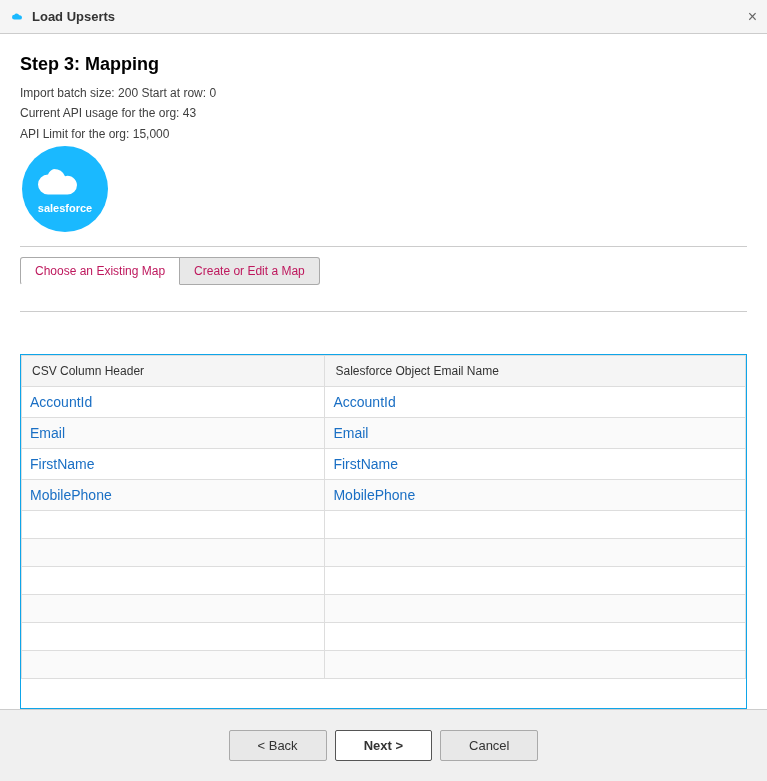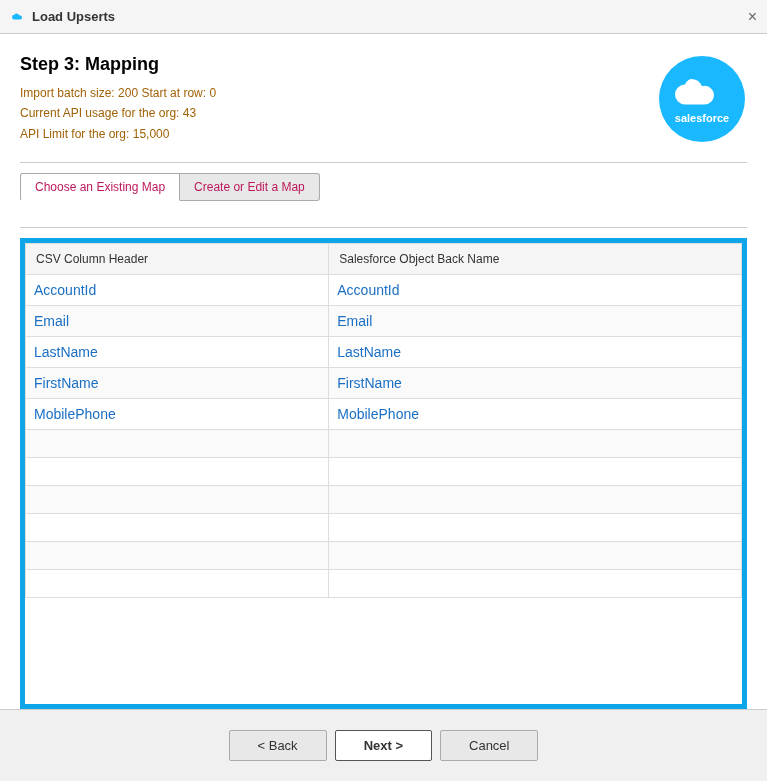--- a/index.html
+++ b/index.html
@@ -47,33 +47,34 @@
     .main-content {
       flex: 1;
       background: #fff;
       display: flex;
       flex-direction: column;
       padding: 20px 20px 0 20px;
       overflow: hidden;
     }
     .header-row {
       display: flex;
-      justify-content: space-between;
+      justify-content: center;
       align-items: flex-start;
-      margin-bottom: 8px;
+      margin-bottom: 2px;
+      flex-direction: column;
     }
     .step-title {
       font-size: 18px;
       font-weight: bold;
       color: #000;
       margin-bottom: 8px;
     }
     .info-line {
       font-size: 12px;
-      color: #a16207;
+      color: #404040;
       line-height: 1.7;
     }
     .salesforce-logo {
       width: 90px;
       height: 90px;
       flex-shrink: 0;
     }
     .separator {
       border: none;
       border-top: 1px solid #ccc;
@@ -99,21 +100,22 @@
       border-radius: 0 3px 3px 0;
       border-left: none;
     }
     .tab-btn.active {
       background: #fff;
       border-bottom-color: #fff;
     }
     .mapping-table-container {
       flex: 1;
       overflow: auto;
-      border: 5px solid #0ea5e9;
+      border: 1px solid #0ea5e9;
+      margin-top: 32px;
     }
     .mapping-table {
       width: 100%;
       border-collapse: collapse;
     }
     .mapping-table th {
       background: #f5f5f5;
       border: 1px solid #ddd;
       padding: 8px 10px;
       text-align: left;
@@ -196,37 +198,33 @@
     <button class="tab-btn">Create or Edit a Map</button>
   </div>
 
   <hr class="separator">
 
   <div class="mapping-table-container">
     <table class="mapping-table">
       <thead>
         <tr>
           <th>CSV Column Header</th>
-          <th>Salesforce Object Back Name</th>
+          <th>Salesforce Object Email Name</th>
         </tr>
       </thead>
       <tbody id="table-body">
       <tr>
             <td>AccountId</td>
             <td>AccountId</td>
           </tr>
           <tr>
             <td>Email</td>
             <td>Email</td>
           </tr>
           <tr>
-            <td>LastName</td>
-            <td>LastName</td>
-          </tr>
-          <tr>
             <td>FirstName</td>
             <td>FirstName</td>
           </tr>
           <tr>
             <td>MobilePhone</td>
             <td>MobilePhone</td>
           </tr>
           <tr>
             <td style="height: 28px;"></td>
             <td></td>

